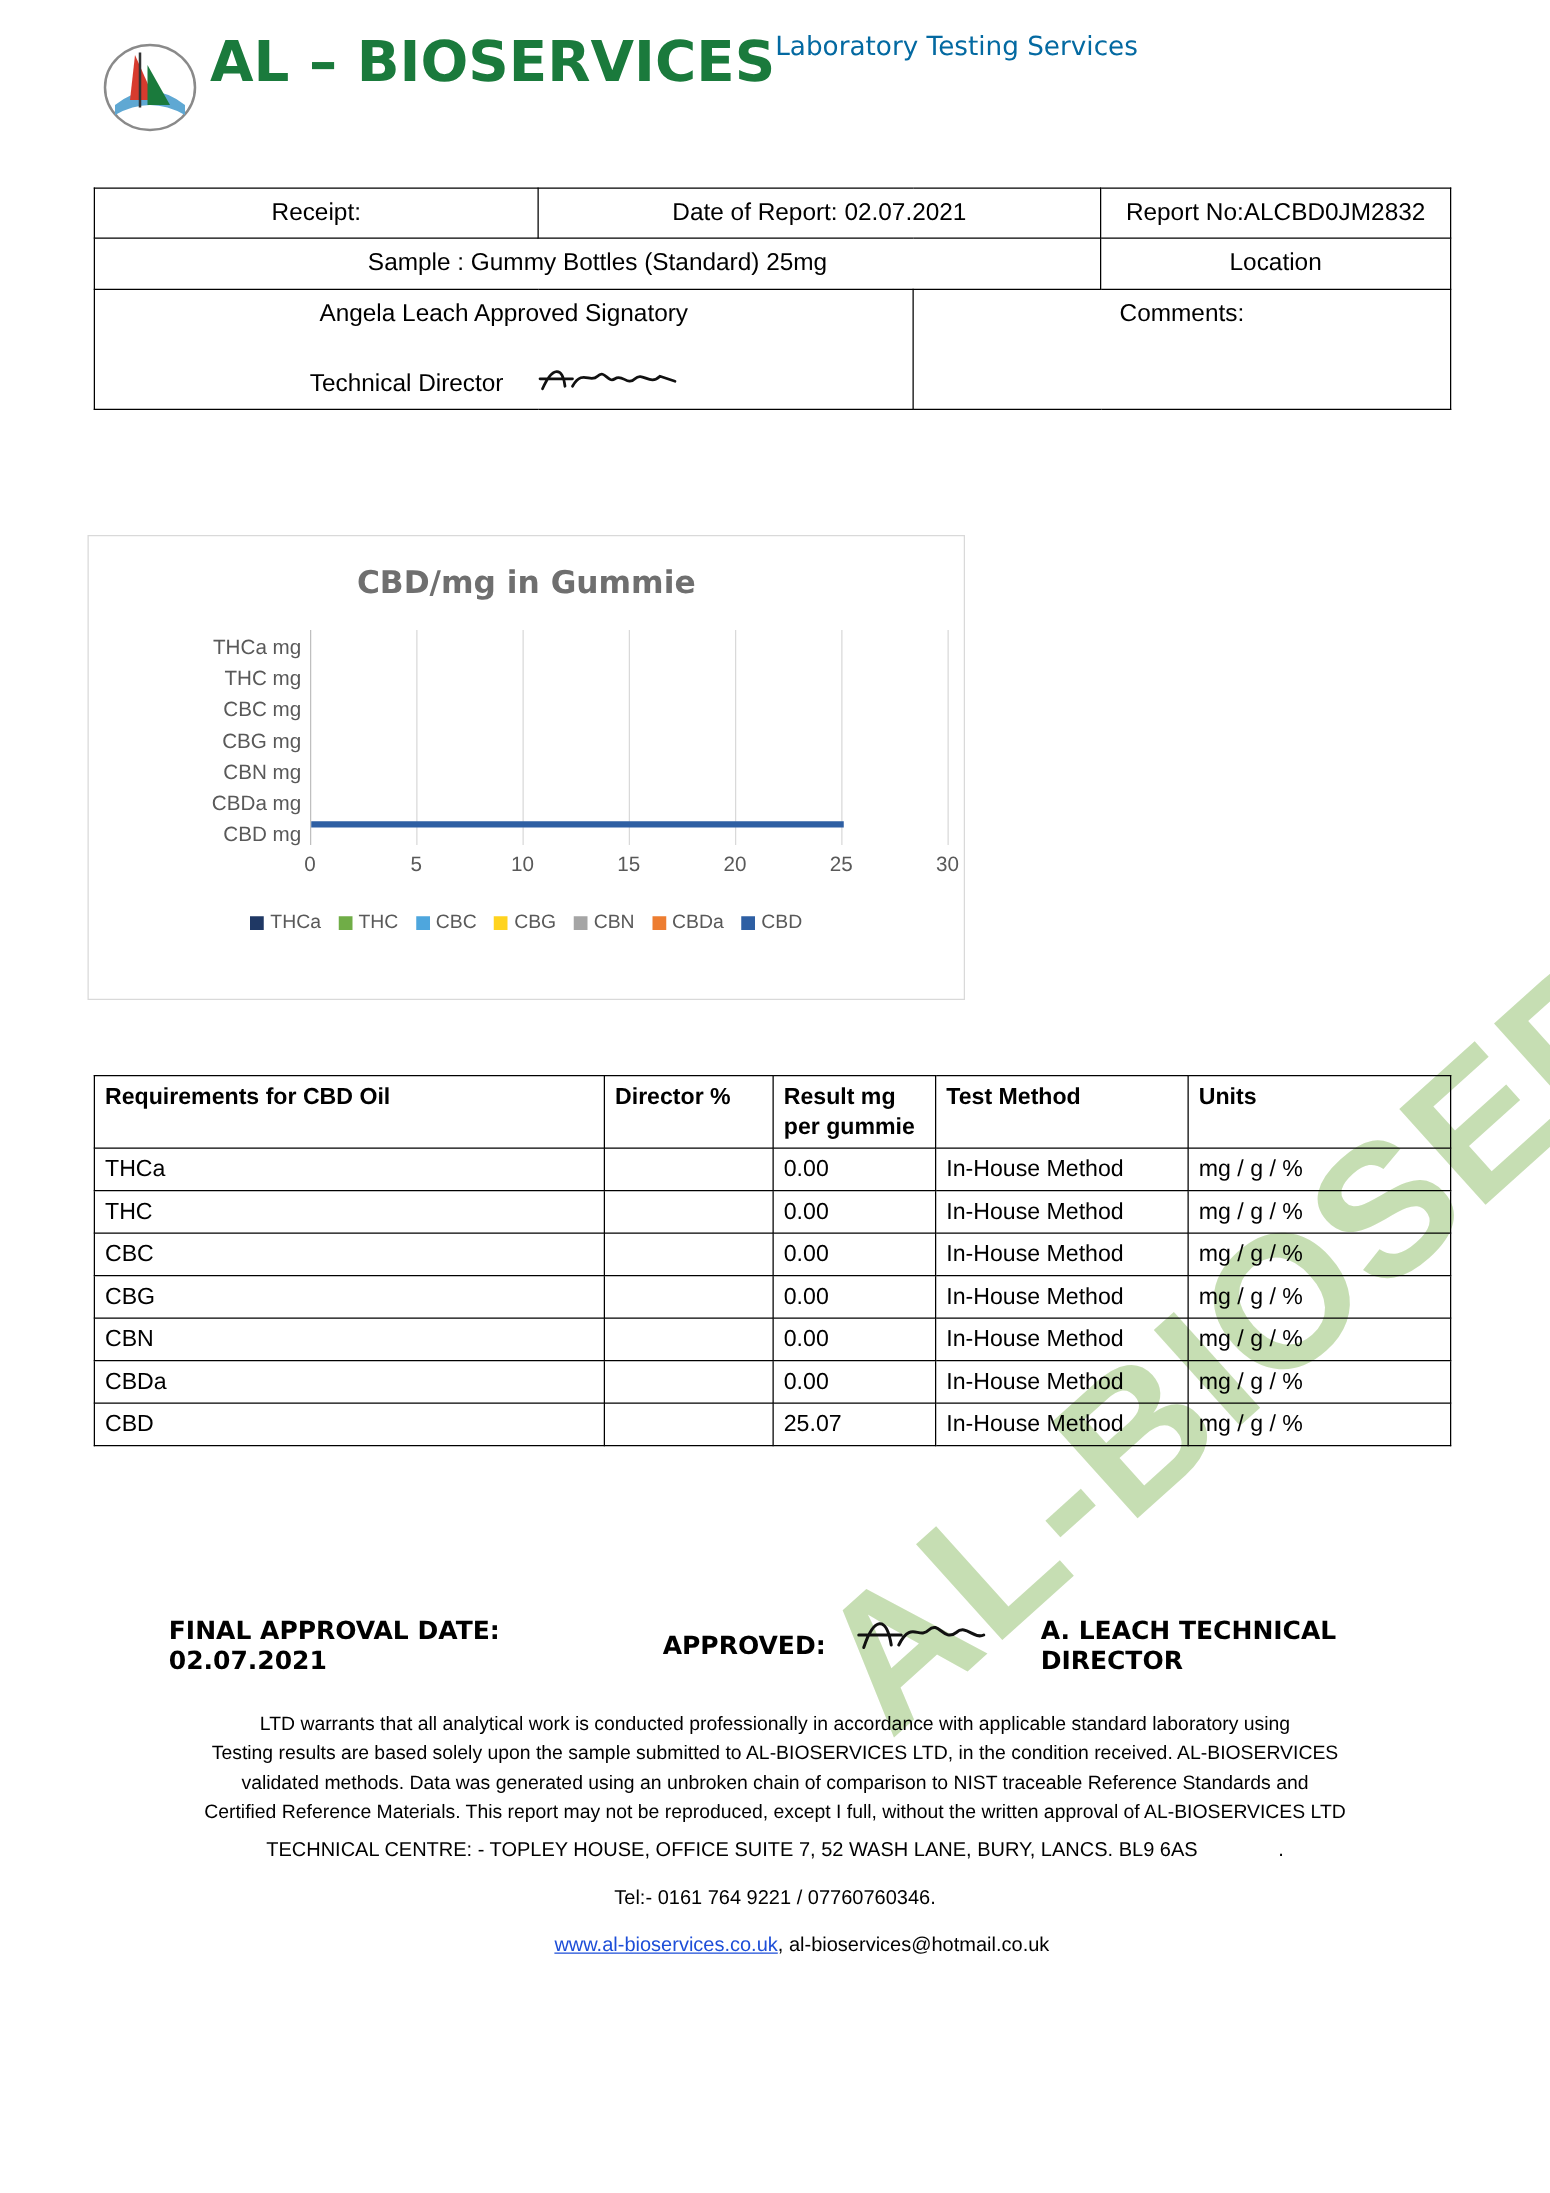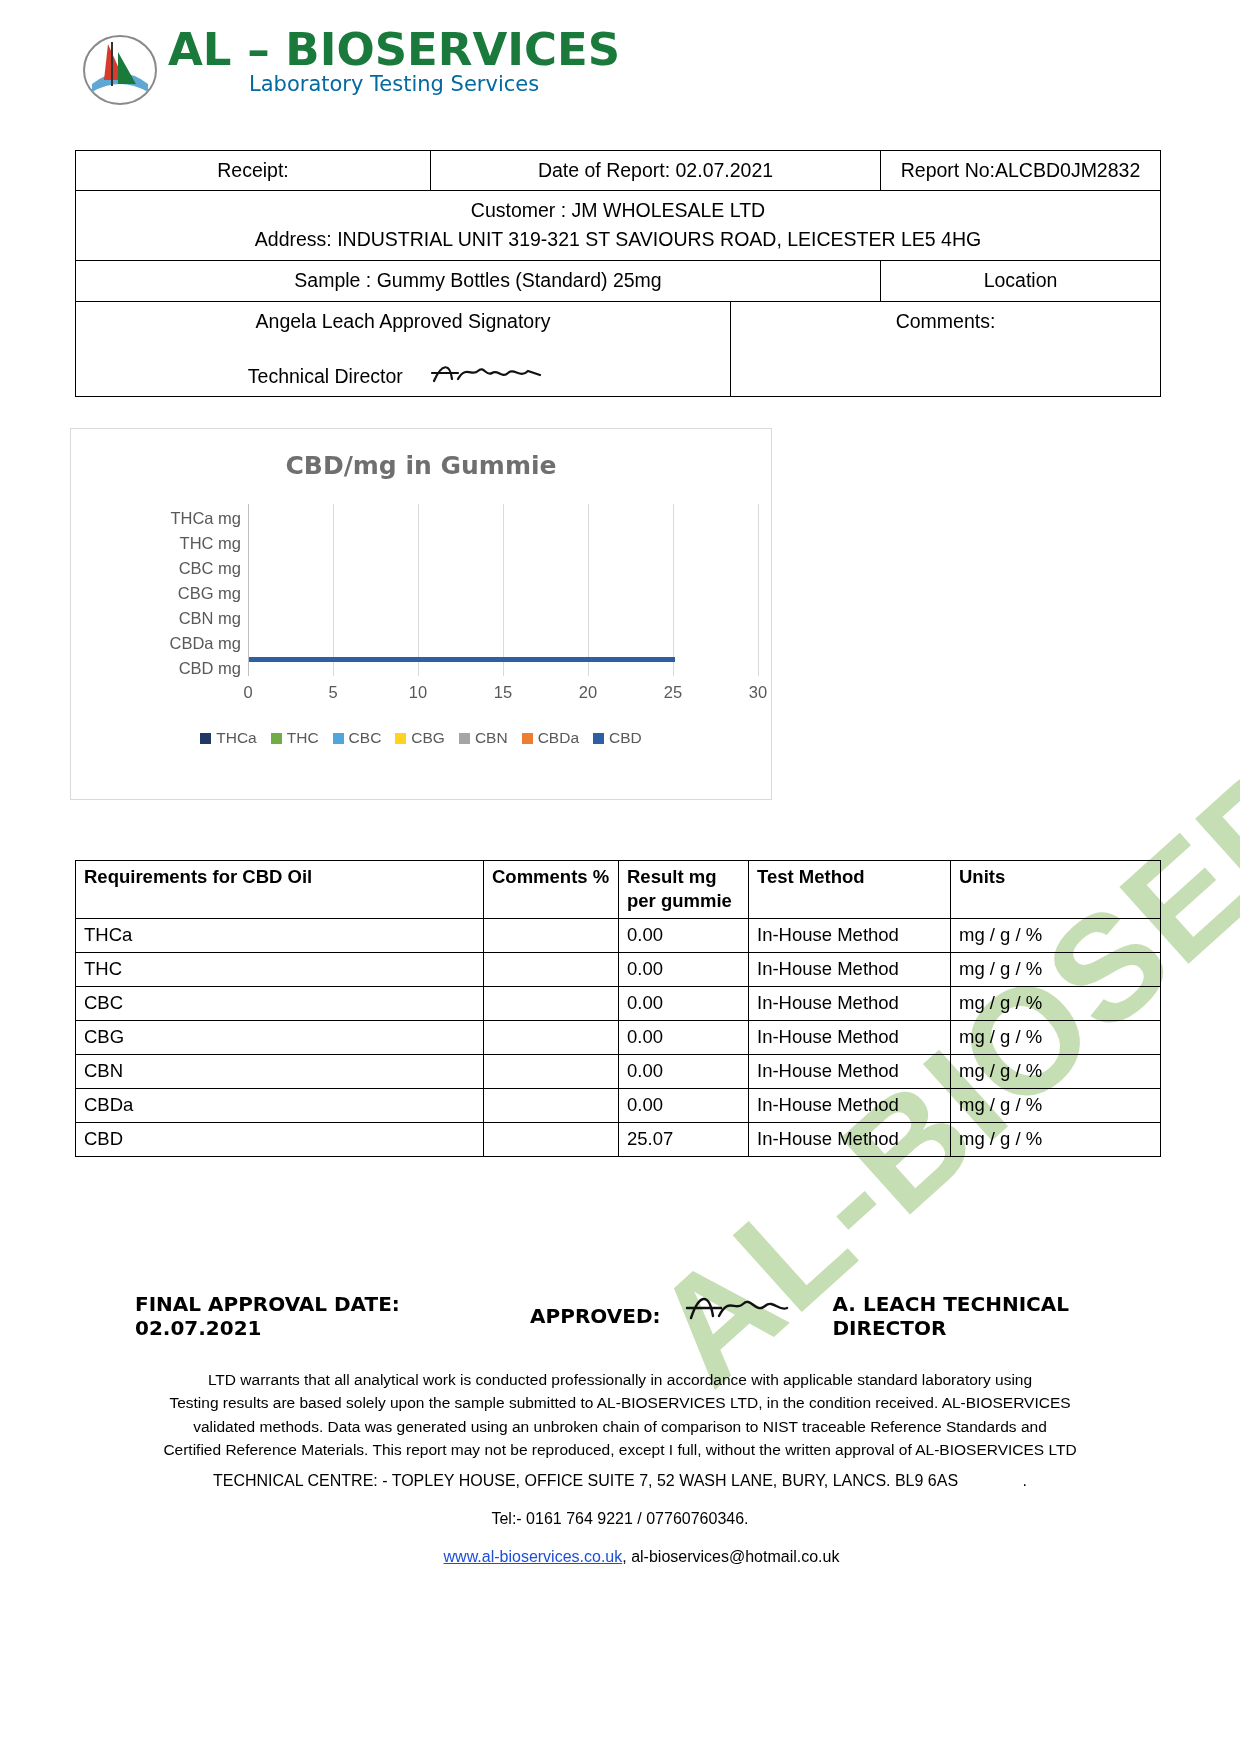--- a/index.html
+++ b/index.html
@@ -60,24 +60,23 @@
   }
   .logo-mark {
     width: 84px;
     height: 90px;
     position: relative;
     margin-right: 6px;
   }
   .logo-mark svg { display: block; }
   .logo-text {
     display: flex;
-    flex-direction: column;
+    flex-direction: row;
     justify-content: center;
     padding-top: 4px;
-    text-align: center;
   }
   .logo-title {
     font-size: 45px;
     font-weight: bold;
     color: #1a7a3c;
     letter-spacing: 0px;
     line-height: 1.05;
     font-family: "DejaVu Sans", sans-serif;
   }
   .logo-sub {
@@ -311,26 +310,20 @@
       <col style="width:150px">
       <col style="width:280px">
     </colgroup>
     <tbody>
       <tr>
         <td>Receipt:</td>
         <td colspan="2">Date of Report: 02.07.2021</td>
         <td>Report No:ALCBD0JM2832</td>
       </tr>
       <tr>
-        <td class="cust-cell" colspan="4">
-          <div>Customer : JM WHOLESALE LTD</div>
-          <div>Address:     INDUSTRIAL UNIT 319-321 ST SAVIOURS ROAD, LEICESTER LE5 4HG</div>
-        </td>
-      </tr>
-      <tr>
         <td colspan="3">Sample : Gummy Bottles (Standard) 25mg</td>
         <td>Location</td>
       </tr>
       <tr>
         <td class="sig-cell" colspan="2">
           <div>Angela Leach Approved Signatory</div>
           <div class="sig-line2">
             <span>Technical Director</span>
             <span class="sig-glyph">
               <svg width="130" height="26" viewBox="0 0 130 26">
@@ -414,21 +407,21 @@
     <colgroup>
       <col style="width:408px">
       <col style="width:135px">
       <col style="width:130px">
       <col style="width:202px">
       <col style="width:210px">
     </colgroup>
     <thead>
       <tr class="hdr-row">
         <th>Requirements for CBD Oil</th>
-        <th>Comments %</th>
+        <th>Director %</th>
         <th>
           <span>Result mg</span><br>
           <span>per gummie</span>
         </th>
         <th>Test Method</th>
         <th>Units</th>
       </tr>
     </thead>
     <tbody>
       <tr>

